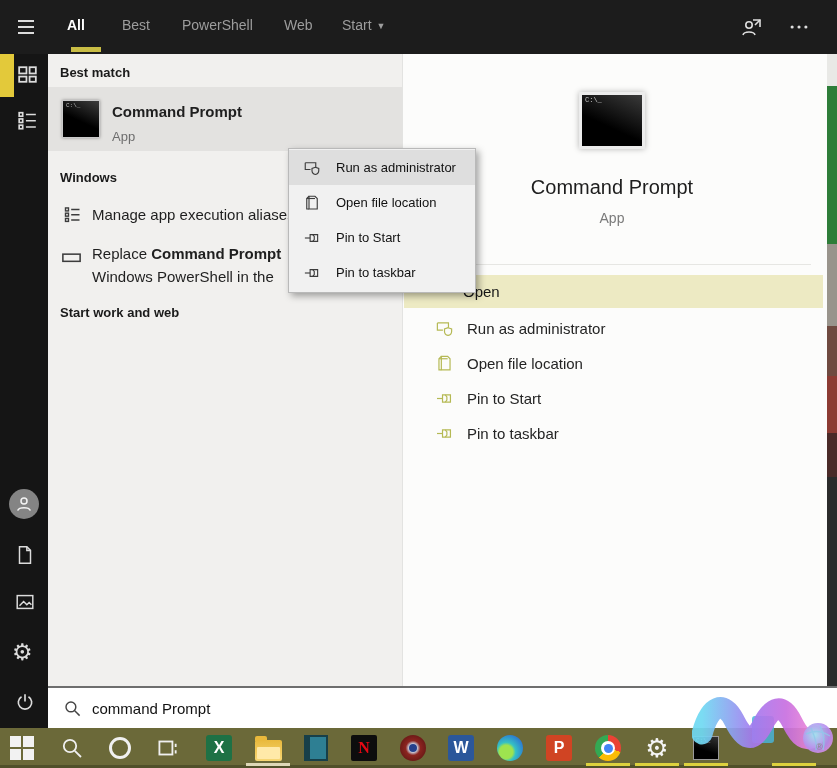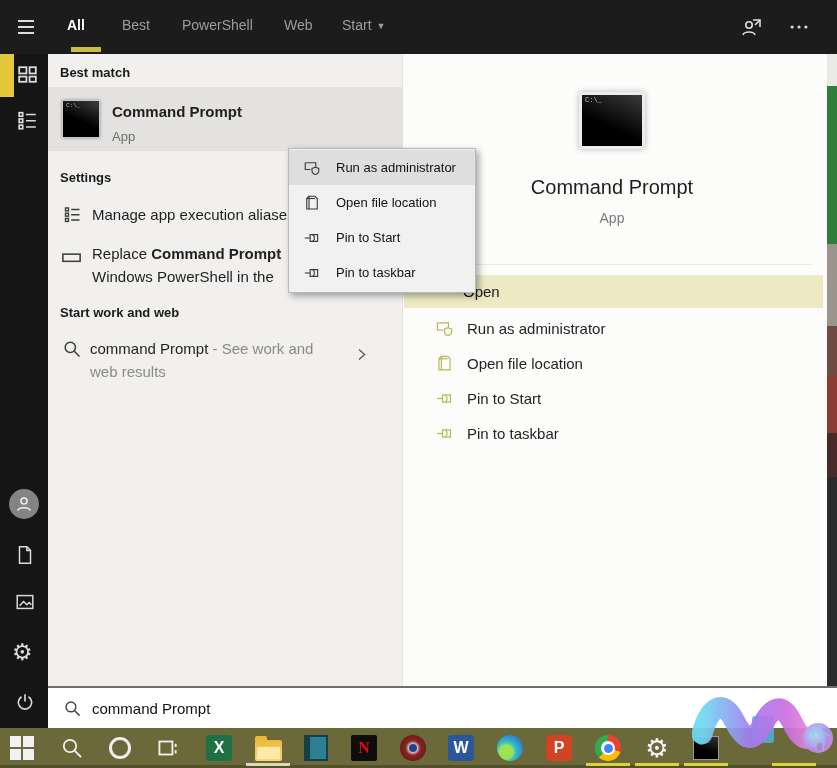--- a/index.html
+++ b/index.html
@@ -242,49 +242,39 @@
   <div class="abs section-h" style="left:12px;top:11px">Best match</div>
 
   <div class="abs best-row">
     <div class="abs cmd-ic-sm">
         <span>C:\_</span>
       </div>
     <div class="abs item-label" style="left:64px;top:16px;font-weight:700">Command Prompt</div>
     <div class="abs" style="left:64px;top:42px;font-size:13px;color:#6d6d6d">App</div>
   </div>
 
-  <div class="abs section-h" style="left:12px;top:116px">Settings</div>
+  <div class="abs section-h" style="left:12px;top:116px">Windows</div>
 
   <div class="abs" style="left:0;top:140px;width:354px;height:42px">
     <svg class="abs gray-ic" style="left:14px;top:10px" width="21" height="21">
         <use href="#i-listbox"></use>
       </svg>
     <span class="abs item-label" style="left:44px;top:12px">Manage app execution aliases</span>
   </div>
 
   <div class="abs" style="left:0;top:182px;width:354px;height:60px">
     <svg class="abs gray-ic" style="left:12px;top:10px" width="23" height="23">
         <use href="#i-cmdbar"></use>
       </svg>
     <div class="abs item-label" style="left:44px;top:32px">Windows PowerShell in the</div>
     <div class="abs item-label" style="left:44px;top:9px"><span>Replace </span><span style="font-weight:700">Command Prompt</span></div>
   </div>
 
   <div class="abs section-h" style="left:12px;top:251px">Start work and web</div>
 
-  <div class="abs" style="left:0;top:275px;width:354px;height:60px">
-    <svg class="abs gray-ic" style="left:14px;top:10px" width="20" height="20">
-        <use href="#i-search"></use>
-      </svg>
-    <div class="abs item-label" style="left:42px;top:11px"><span>command Prompt</span><span class="item-sub"> - See work and</span></div>
-    <div class="abs item-label item-sub" style="left:42px;top:34px">web results</div>
-    <svg class="abs" style="left:306px;top:18px;color:#555" width="15" height="15">
-        <use href="#i-chevron"></use>
-      </svg>
-  </div>
 </div>
 
 <div class="abs right-panel">
   <div class="abs cmd-ic-lg">
       <span>C:\_</span>
     </div>
   <div class="abs pv-title">Command Prompt</div>
   <div class="abs pv-sub">App</div>
   <div class="abs pv-div"></div>
 

